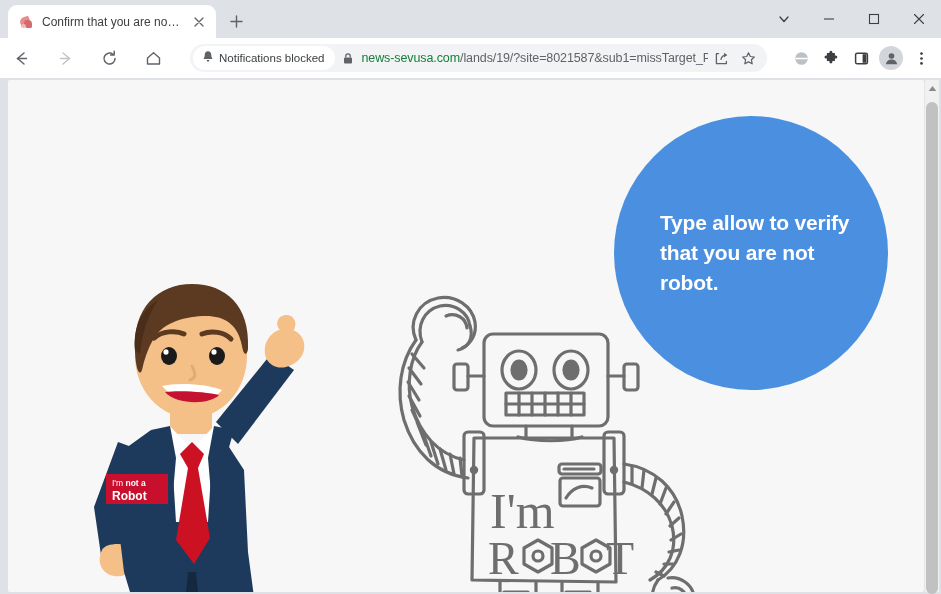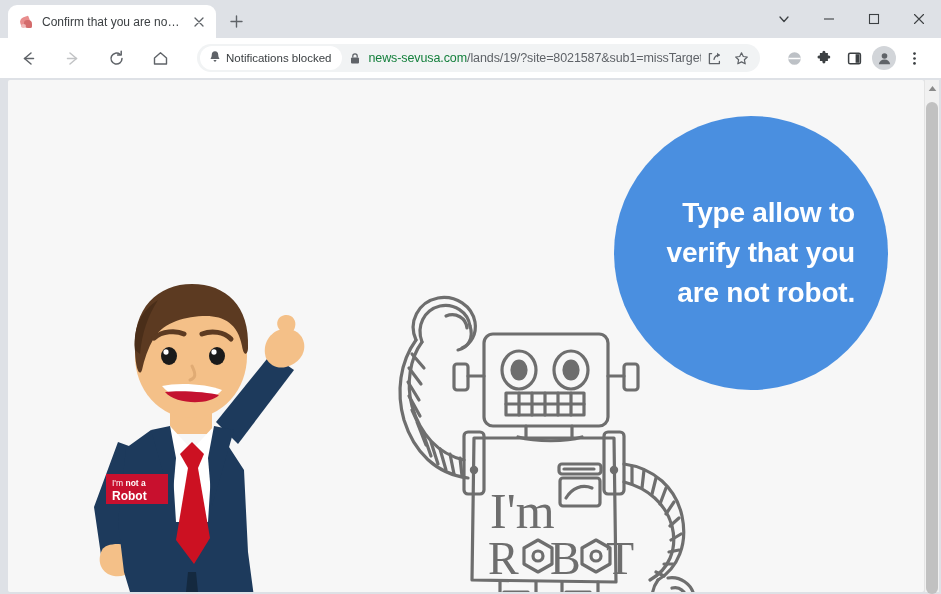--- a/index.html
+++ b/index.html
@@ -97,21 +97,21 @@
     display: flex; align-items: center; justify-content: center;
     cursor: pointer;
   }
   .winbtn svg { display: block; }
 
   
   #toolbar {
     height: 40px;
     background: #ffffff;
     display: flex; align-items: center;
-    padding: 0 13px;
+    padding: 0 6px;
     gap: 14px;
     position: relative;
   }
   .navbtn {
     width: 30px; height: 30px;
     display: flex; align-items: center; justify-content: center;
     border-radius: 50%;
     cursor: pointer;
     flex: 0 0 30px;
   }
@@ -235,26 +235,25 @@
     position: absolute;
     left: 606px; top: 36px;
     width: 274px; height: 274px;
     border-radius: 50%;
     background: #4a8fe0;
     display: flex; align-items: center; justify-content: flex-start;
     padding-left: 46px;
   }
   #callout-text {
     color: #ffffff;
-    font-size: 28px;
+    font-size: 21px;
     font-weight: bold;
     line-height: 1.42;
     letter-spacing: -0.2px;
     max-width: 195px;
-    text-align: right;
   }
 
   
   #man-illustration {
     position: absolute;
     left: 58px; top: 192px;
     width: 262px; height: 340px;
   }
   #man-illustration svg { display: block; }
 

